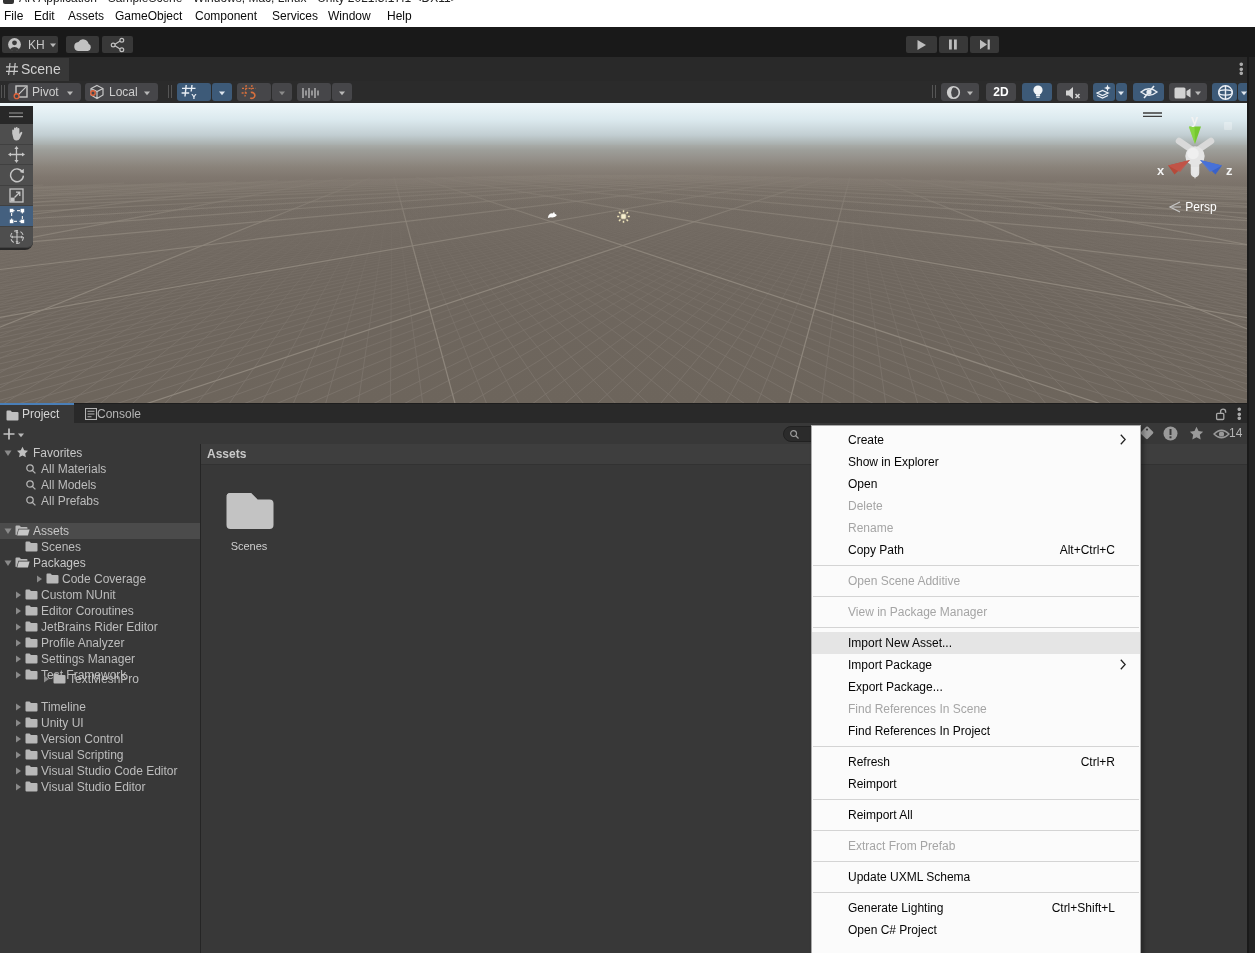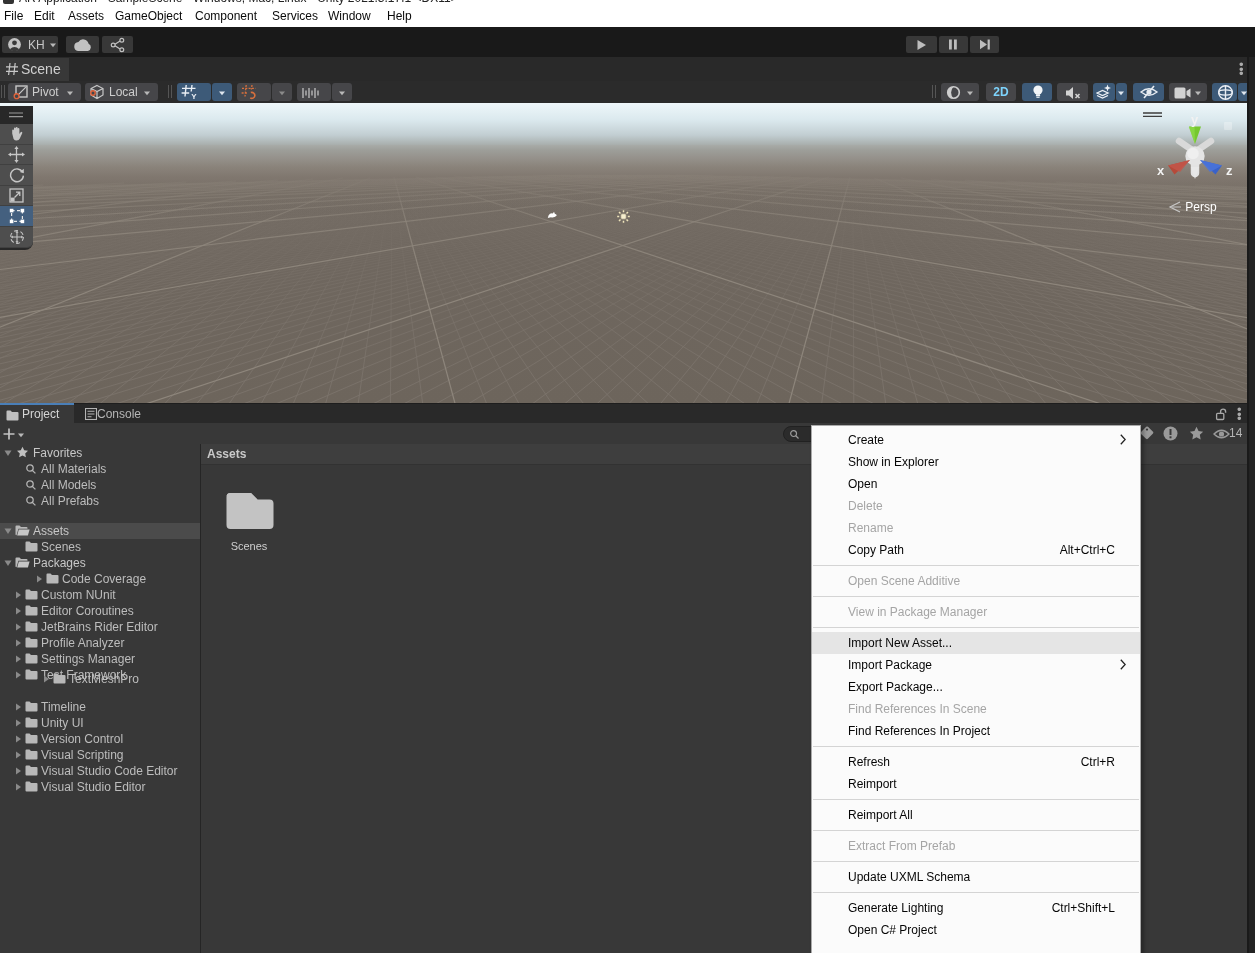--- a/index.html
+++ b/index.html
@@ -226,21 +226,21 @@
       <div class="vsep" style="left:935px"></div>
 <div class="sbtn" style="left:941px; width:38px;">
         <svg width="15" height="15" viewBox="0 0 15 15" style="position:absolute;left:5px;top:2px">
 <circle cx="7.5" cy="7.5" r="5.8" fill="none" stroke="#cecece" stroke-width="1.6"></circle>
 <path d="M7.5 13.3 A5.8 5.8 0 0 1 7.5 1.7 A8.2 8.2 0 0 0 7.5 13.3Z" fill="#cecece"></path>
 </svg>
         <svg width="8" height="8" viewBox="0 0 8 8" style="position:absolute;left:25px;top:6px">
           <path d="M1 2.4 L7 2.4 L4 6.2Z" fill="#b8b8b8"></path>
         </svg>
       </div>
-<div class="sbtn" style="left:986px; width:30px; text-align:center; line-height:18px; font-weight:bold; color:#7dd3fc;">2D</div>
+<div class="sbtn" style="left:986px; width:30px; text-align:center; line-height:18px; font-weight:bold; color:#ffffff;">2D</div>
 <div class="sbtn on" style="left:1022px; width:30px;">
         <svg width="14" height="16" viewBox="0 0 14 16" style="position:absolute;left:9px;top:1px">
 <circle cx="7" cy="6" r="4.6" fill="#f2f5f8"></circle>
 <rect x="4.9" y="10.2" width="4.2" height="2" fill="#f2f5f8"></rect>
 <rect x="5.4" y="12.6" width="3.2" height="1.4" fill="#cdd6de"></rect>
 </svg>
       </div>
 <div class="sbtn" style="left:1057px; width:31px;">
         <svg width="16" height="14" viewBox="0 0 16 14" style="position:absolute;left:8px;top:3px">
 <path d="M1 4.5 L4 4.5 L8 1 L8 13 L4 9.5 L1 9.5Z" fill="#d2d2d2"></path>

